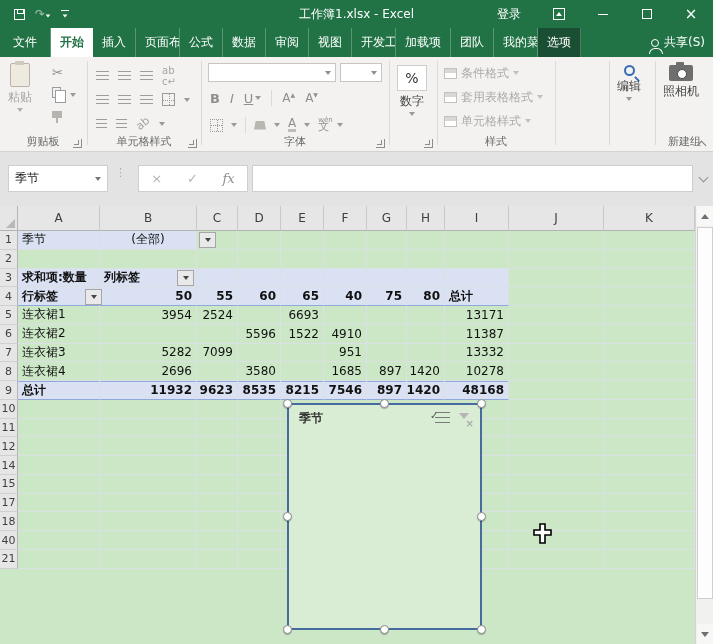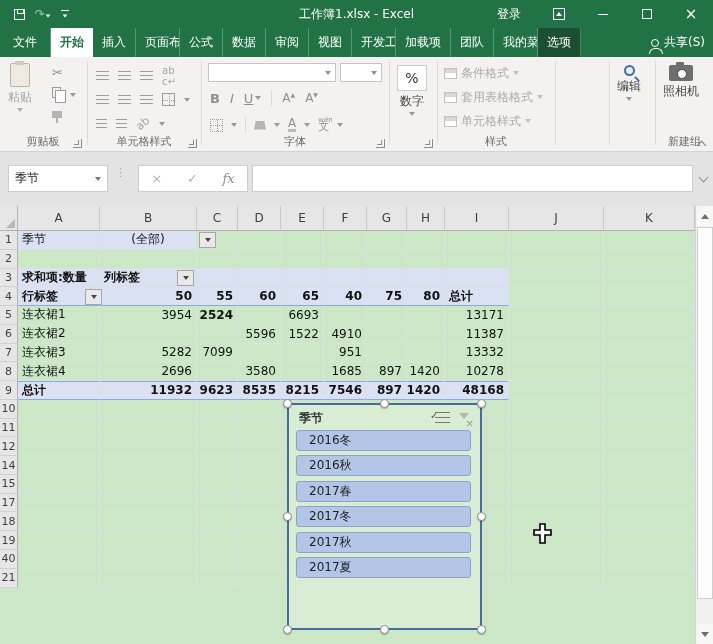--- a/index.html
+++ b/index.html
@@ -404,21 +404,21 @@
         <div class="cell lav bold bb r" style="width: 40px;">75</div>
         <div class="cell lav bold bb r" style="width: 38px;">80</div>
         <div class="cell lav bold bb" style="width: 64px;">总计</div>
         <div class="cell bold" style="width: 95px;"></div>
         <div class="cell bold" style="width: 91px;"></div>
       </div>
       <div class="grow">
         <div class="gnum">5</div>
         <div class="cell" style="width: 82px;">连衣裙1</div>
         <div class="cell r" style="width: 97px;">3954</div>
-        <div class="cell r" style="width: 41px; font-weight: bold;">2524</div>
+        <div class="cell r" style="width: 41px;">2524</div>
         <div class="cell" style="width: 43px;"></div>
         <div class="cell r" style="width: 43px;">6693</div>
         <div class="cell" style="width: 43px;"></div>
         <div class="cell" style="width: 40px;"></div>
         <div class="cell" style="width: 38px;"></div>
         <div class="cell r" style="width: 64px;">13171</div>
         <div class="cell" style="width: 95px;"></div>
         <div class="cell" style="width: 91px;"></div>
       </div>
       <div class="grow">
@@ -569,34 +569,20 @@
         <div class="cell" style="width: 43px;"></div>
         <div class="cell" style="width: 43px;"></div>
         <div class="cell" style="width: 43px;"></div>
         <div class="cell" style="width: 40px;"></div>
         <div class="cell" style="width: 38px;"></div>
         <div class="cell" style="width: 64px;"></div>
         <div class="cell" style="width: 95px;"></div>
         <div class="cell" style="width: 91px;"></div>
       </div>
       <div class="grow">
-        <div class="gnum">19</div>
-        <div class="cell" style="width: 82px;"></div>
-        <div class="cell" style="width: 97px;"></div>
-        <div class="cell" style="width: 41px;"></div>
-        <div class="cell" style="width: 43px;"></div>
-        <div class="cell" style="width: 43px;"></div>
-        <div class="cell" style="width: 43px;"></div>
-        <div class="cell" style="width: 40px;"></div>
-        <div class="cell" style="width: 38px;"></div>
-        <div class="cell" style="width: 64px;"></div>
-        <div class="cell" style="width: 95px;"></div>
-        <div class="cell" style="width: 91px;"></div>
-      </div>
-      <div class="grow">
         <div class="gnum">40</div>
         <div class="cell" style="width: 82px;"></div>
         <div class="cell" style="width: 97px;"></div>
         <div class="cell" style="width: 41px;"></div>
         <div class="cell" style="width: 43px;"></div>
         <div class="cell" style="width: 43px;"></div>
         <div class="cell" style="width: 43px;"></div>
         <div class="cell" style="width: 40px;"></div>
         <div class="cell" style="width: 38px;"></div>
         <div class="cell" style="width: 64px;"></div>
@@ -630,28 +616,20 @@
     </div>
 
   <div class="slicer">
     <div class="sl-head">
       <span>季节</span>
       <span class="sl-icons">
         <span class="ic-multisel"></span>
         <span class="ic-clearfilter"></span>
       </span>
     </div>
-    <div class="sl-items" id="slicer-items">
-        <div class="sl-item">2016冬</div>
-        <div class="sl-item">2016秋</div>
-        <div class="sl-item">2017春</div>
-        <div class="sl-item">2017冬</div>
-        <div class="sl-item">2017秋</div>
-        <div class="sl-item">2017夏</div>
-      </div>
     <span class="handle" style="left:-6px;top:-6px;"></span>
     <span class="handle" style="left:91px;top:-6px;"></span>
     <span class="handle" style="right:-6px;top:-6px;"></span>
     <span class="handle" style="left:-6px;top:107px;"></span>
     <span class="handle" style="right:-6px;top:107px;"></span>
     <span class="handle" style="left:-6px;bottom:-6px;"></span>
     <span class="handle" style="left:91px;bottom:-6px;"></span>
     <span class="handle" style="right:-6px;bottom:-6px;"></span>
   </div>
 

